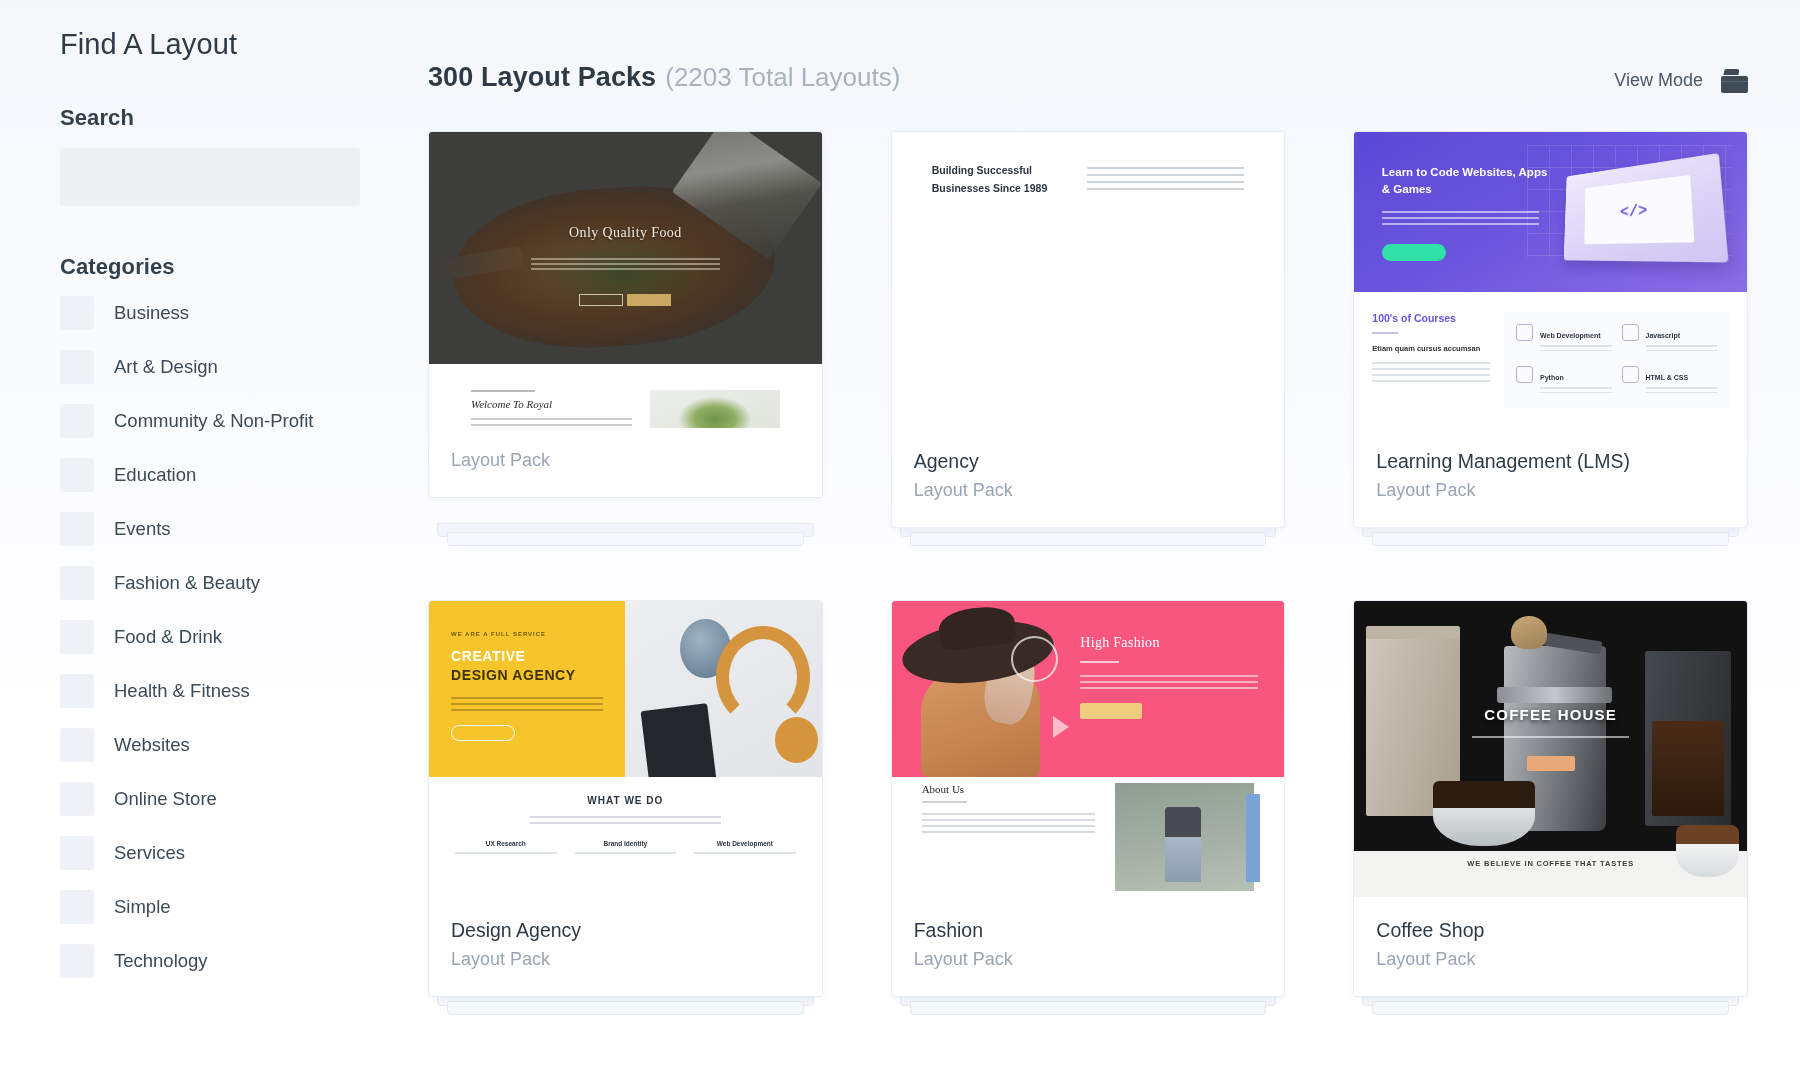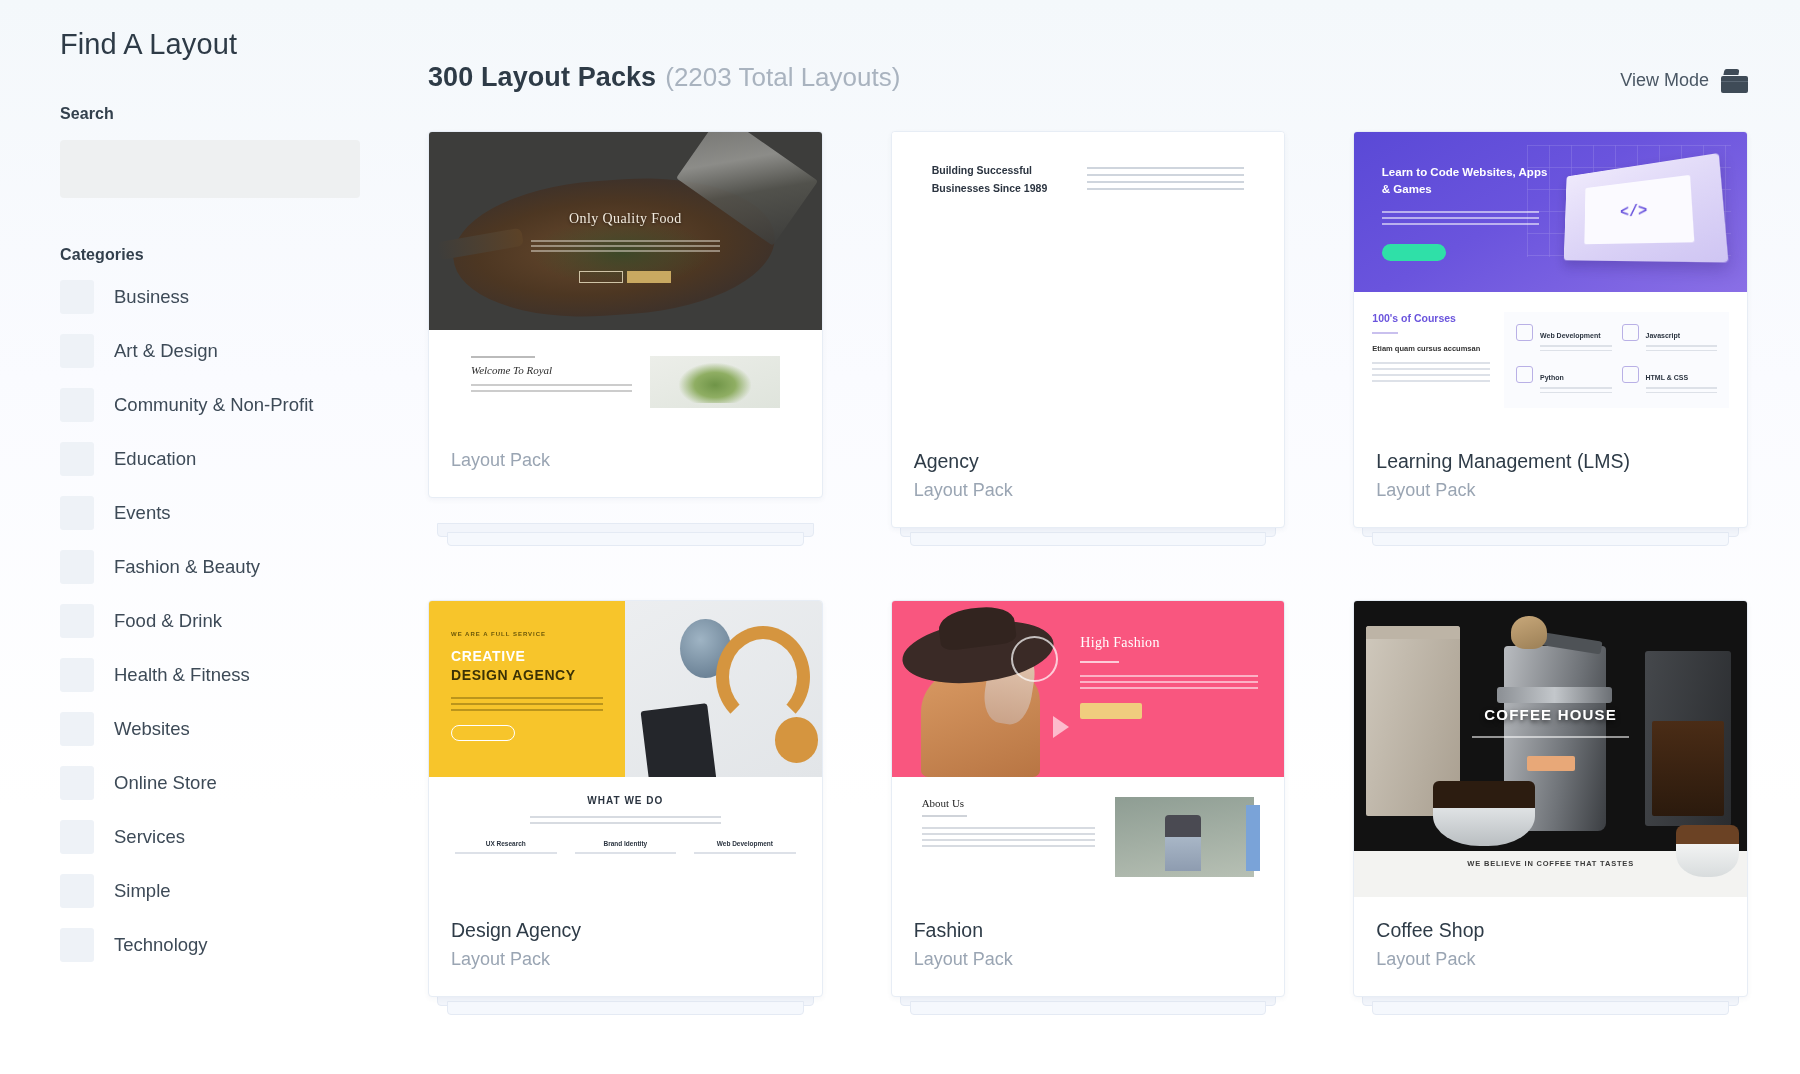--- a/index.html
+++ b/index.html
@@ -11,21 +11,21 @@
   }
   .page { display: flex; width: 1800px; height: 1074px; }
 
   
   .sidebar { width: 420px; padding: 28px 0 0 60px; flex: none; }
   .sidebar-title {
     font-size: 29px; font-weight: 400; color: #2e3b47;
     letter-spacing: .1px; margin-bottom: 44px;
   }
   .sb-label {
-    font-size: 16px; font-weight: 700; color: #33404d;
+    font-size: 22px; font-weight: 700; color: #33404d;
     margin-bottom: 17px; letter-spacing: .1px;
   }
   .search-input {
     display: block; width: 300px; height: 58px;
     background: #eef0f1; border: none; border-radius: 4px;
     padding: 0 16px; font-size: 16px; color: #33404d;
     font-family: "Liberation Sans", sans-serif; outline: none;
   }
   .cat-head { margin-top: 48px; margin-bottom: 16px; }
   .cat-list { list-style: none; }
@@ -43,21 +43,21 @@
   }
 
   
   .main { flex: 1; padding: 62px 52px 0 8px; min-width: 0; }
   .main-head {
     display: flex; align-items: baseline;
     justify-content: space-between; margin-bottom: 38px;
   }
   .head-title { font-size: 27px; font-weight: 700; color: #2e3b47; letter-spacing: .1px; }
   .head-count { font-size: 26px; font-weight: 400; color: #a9b3bf; margin-left: 9px; }
-  .view-mode { display: flex; align-items: center; gap: 12px; cursor: pointer; }
+  .view-mode { display: flex; align-items: center; gap: 18px; cursor: pointer; }
   .view-mode-label { font-size: 18px; color: #4a5764; }
   .vm-icon { width: 27px; height: 24px; position: relative; }
   .vm-icon .tab {
     position: absolute; top: 0; left: 3px; width: 15px; height: 6px;
     background: #3f4b57; border-radius: 2px 3px 0 0;
     transform: skewX(-12deg);
   }
   .vm-icon .body {
     position: absolute; bottom: 0; left: 0; width: 27px; height: 17px;
     background: #3f4b57; border-radius: 2px;
@@ -90,21 +90,21 @@
   .thumb { height: 296px; overflow: hidden; position: relative; }
   .card-meta { padding: 22px 22px 26px; }
   .card-title { font-size: 19.5px; color: #2e3b47; margin-bottom: 7px; }
   .card-sub { font-size: 18px; color: #9aa5b3; }
 
   
   .hero { position: relative; width: 100%; overflow: hidden; }
   .lower { background: #fff; width: 100%; position: relative; justify-content: space-between; }
 
   
-  .t-rest .hero { height: 198px; background: #3d3d3b; }
+  .t-rest .hero { height: 232px; background: #3d3d3b; }
   .rest-board {
     position:absolute; left:6%; top:24%; width:82%; height:68%;
     background: radial-gradient(ellipse at 45% 50%, #6b4a2c 0%, #4e3620 48%, #3f3128 72%, #3d3d3b 100%);
     border-radius: 50%/55%; transform: rotate(-4deg); opacity: .92;
   }
   .rest-handle {
     position:absolute; left:2%; top:52%; width:22%; height:9%;
     background: linear-gradient(90deg,#3d3d3b,#5c4227); border-radius:6px;
     transform: rotate(-10deg);
   }
@@ -230,21 +230,21 @@
     background:linear-gradient(180deg,#e4c9b4,#caa389); border-radius:40%; transform:rotate(9deg); }
   .fa-ring { position:absolute; right:8%; top:20%; width:26%; height:26%;
     border:2px solid rgba(255,255,255,.7); border-radius:50%; }
   .fa-tri { position:absolute; right:2%; bottom:22%; width:0; height:0;
     border-left:16px solid rgba(255,255,255,.6); border-top:11px solid transparent; border-bottom:11px solid transparent; }
   .fa-right { flex:1; padding:34px 26px 0 8px; }
   .fa-title { font-family:"Liberation Serif",serif; color:#fff; font-size:14px; letter-spacing:.3px; }
   .fa-u { width:22%; height:2px; background:rgba(255,255,255,.7); margin:10px 0 12px; }
   .fa-para i { display:block; height:2px; background:rgba(255,255,255,.55); margin:4px 0; }
   .fa-btn { margin-top:14px; width:62px; height:16px; background:#f0cd7e; border-radius:2px; }
-  .t-fashion .lower { height:120px; padding:20px 30px; display:flex; gap:20px; }
+  .t-fashion .lower { height:120px; padding:6px 30px; display:flex; gap:20px; }
   .fa-about { flex:1; }
   .fa-about .h { font-family:"Liberation Serif",serif; font-size:11px; color:#1f1f1f; margin-bottom:6px; }
   .fa-about .u { width:26%; height:2px; background:#cfd3d9; margin-bottom:10px; }
   .fa-about i { display:block; height:2px; background:#d7dbe1; margin:4px 0; }
   .fa-img { width:42%; position:relative; background:linear-gradient(170deg,#8e9d93,#b7c0b4); }
   .fa-img::before { content:''; position:absolute; right:-6px; top:10%; width:10%; height:82%; background:#7aa3d8; }
   .fa-img::after { content:''; position:absolute; left:36%; top:22%; width:26%; height:70%;
     background:linear-gradient(180deg,#4a4a52 0%,#4a4a52 40%,#a8b6c6 40%,#8e9cb0 100%); border-radius:4px 4px 0 0; }
 
   

